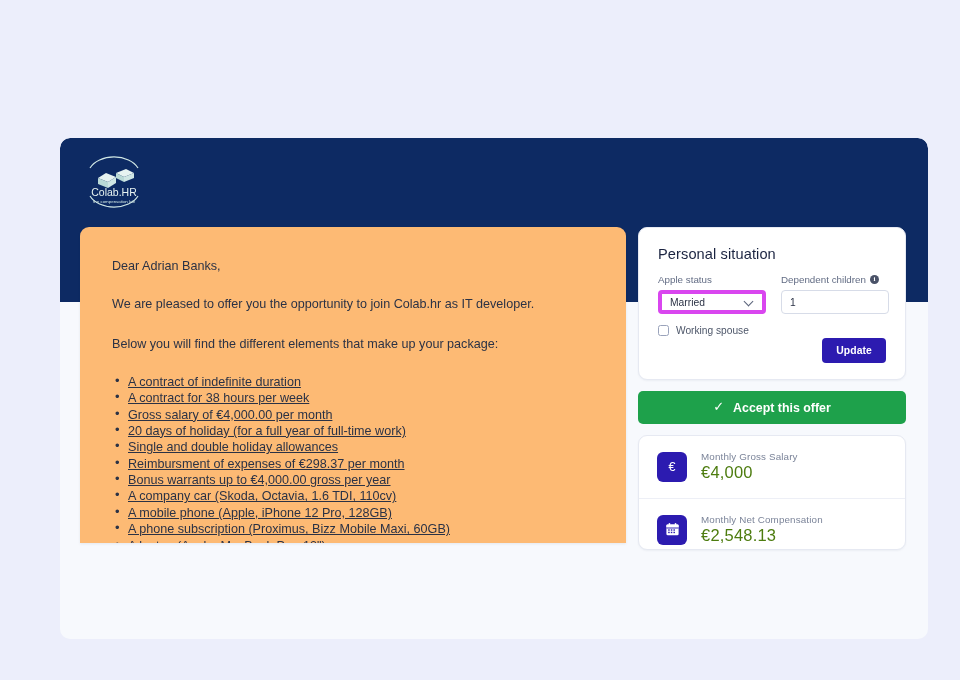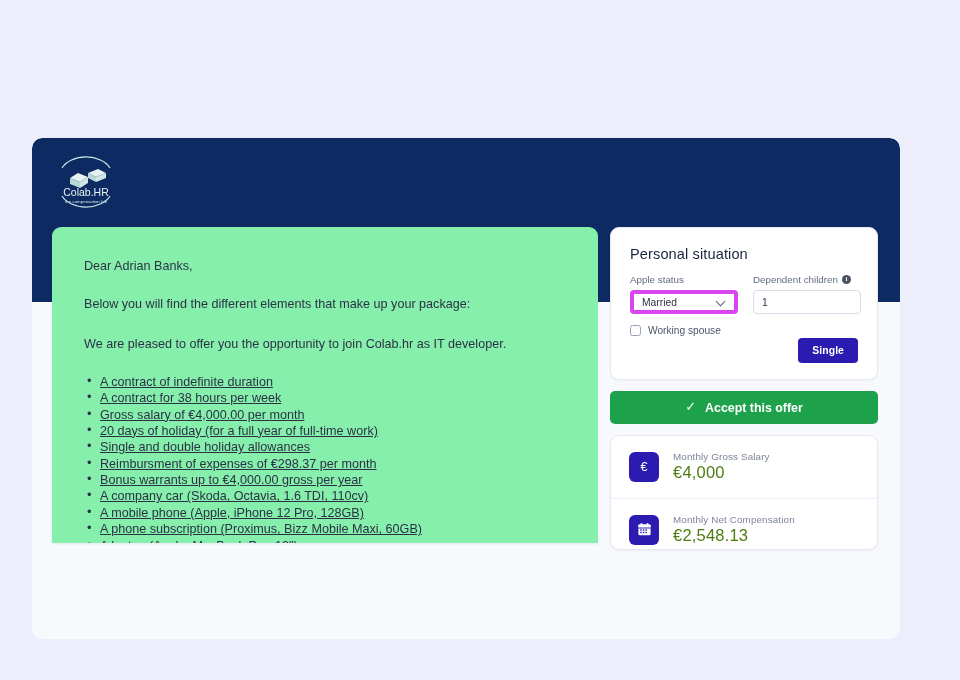--- a/index.html
+++ b/index.html
@@ -12,21 +12,21 @@
 
   body {
     background: #eceefb;
     font-family: "Liberation Sans", sans-serif;
     -webkit-font-smoothing: antialiased;
   }
 
   
   #app-window {
     position: absolute;
-    left: 32px;
+    left: 60px;
     top: 138px;
     width: 868px;
     height: 501px;
     border-radius: 10px;
     background: #f7f9fd;
     overflow: hidden;
   }
 
   
   #app-header {
@@ -49,21 +49,21 @@
   }
   #brand-logo svg { display: block; }
 
   
   #letter-card {
     position: absolute;
     left: 20px;
     top: 89px;
     width: 546px;
     height: 316px;
-    background: #86efac;
+    background: #fdba74;
     border-radius: 9px 9px 0 0;
     box-shadow: 0 1px 3px rgba(16,32,70,.08);
     overflow: hidden;
     padding: 30px 32px 0 32px;
   }
 
   .letter-body {
     color: #2b3245;
     font-size: 12.6px;
     line-height: 1.45;
@@ -306,22 +306,22 @@
         </g>
         <text x="32" y="43.5" text-anchor="middle" fill="#e7f3f1" font-family="Liberation Sans, sans-serif" font-size="10.5">Colab.HR</text>
         <text x="32" y="50.5" text-anchor="middle" fill="#cfe6e4" font-family="Liberation Sans, sans-serif" font-size="4.4">the compensation lab</text>
       </svg>
     </div>
   </div>
 
   <div id="letter-card">
     <div class="letter-body">
       <div class="letter-p">Dear Adrian Banks,</div>
+      <div class="letter-p">We are pleased to offer you the opportunity to join Colab.hr as IT developer.</div>
       <div class="letter-p">Below you will find the different elements that make up your package:</div>
-      <div class="letter-p">We are pleased to offer you the opportunity to join Colab.hr as IT developer.</div>
 
       <ul id="package-list">
         <li>A contract of indefinite duration</li>
         <li>A contract for 38 hours per week</li>
         <li>Gross salary of €4,000.00 per month</li>
         <li>20 days of holiday (for a full year of full-time work)</li>
         <li>Single and double holiday allowances</li>
         <li>Reimbursment of expenses of €298.37 per month</li>
         <li>Bonus warrants up to €4,000.00 gross per year</li>
         <li>A company car (Skoda, Octavia, 1.6 TDI, 110cv)</li>
@@ -354,21 +354,21 @@
           </div>
           <input id="dependent-children-input" class="control" type="text" value="1" style="">
         </div>
       </div>
 
       <div class="checkbox-row">
         <span class="checkbox-box"></span>
         <span class="checkbox-label">Working spouse</span>
       </div>
 
-      <button id="update-button">Single</button>
+      <button id="update-button">Update</button>
     </div>
 
     <button id="accept-offer-button">
       <span class="check-glyph">✓</span>
       <span>Accept this offer</span>
     </button>
 
     <div id="summary-cards">
 
       <div class="summary-row">

